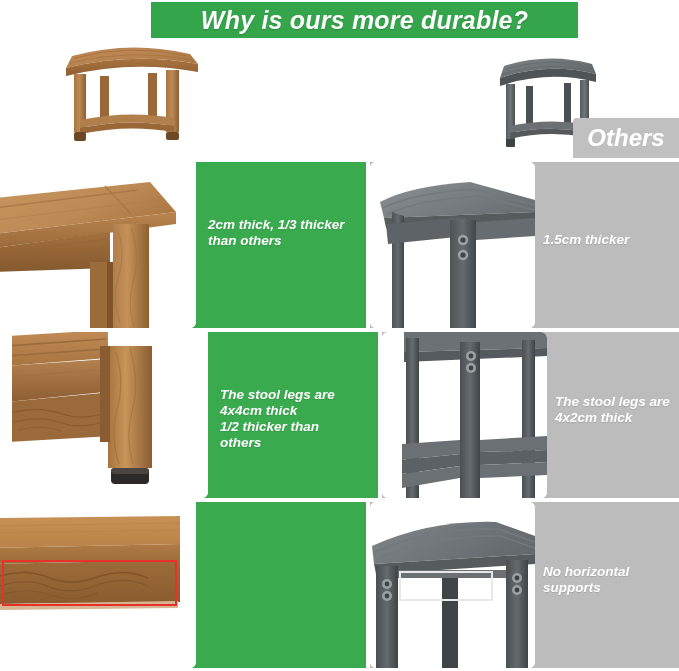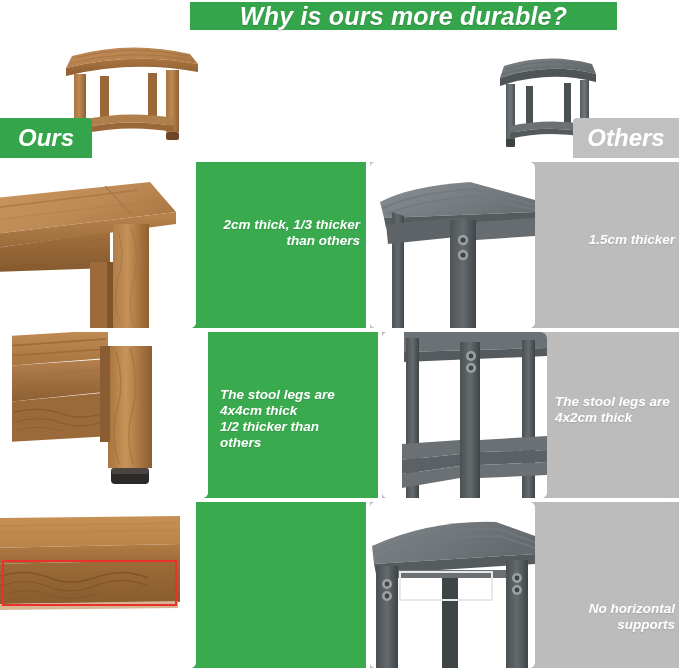--- a/index.html
+++ b/index.html
@@ -8,23 +8,23 @@
     background:#ffffff;
     font-family:"Liberation Sans", sans-serif;
     overflow:hidden;
     position:relative;
   }
   .stage{position:absolute;left:0;top:0;width:679px;height:671px;overflow:hidden;background:#fff;}
 
   
   .header{position:absolute;left:0;top:0;width:679px;height:160px;background:#ffffff;}
   .title-banner{
-    position:absolute;left:151px;top:2px;width:427px;height:28px;
+    position:absolute;left:151px;top:2px;width:427px;height:36px;
     background:#34a54b;
-    display:flex;align-items:center;justify-content:center;margin-left:39px;
+    display:flex;align-items:center;justify-content:center;
   }
   .title-banner .title-text{
     color:#ffffff;font-size:25px;font-weight:bold;font-style:italic;
     letter-spacing:.2px;white-space:nowrap;
     text-shadow:0 1px 1px rgba(0,0,0,.18);
   }
   .tab-ours{
     position:absolute;left:0px;top:118px;width:92px;height:40px;
     background:#34a54b;border-radius:0 4px 0 0;
     display:flex;align-items:center;justify-content:center;
@@ -58,21 +58,21 @@
   .rowbg-gray{position:absolute;left:370px;top:0;width:309px;height:166px;background:#bcbcbc;}
 
   .caption{
     position:absolute;
     color:#ffffff;font-size:13.5px;font-style:italic;font-weight:bold;
     line-height:16px;white-space:pre-line;
     text-shadow:0 1px 1px rgba(0,0,0,.12);
   }
   .cap-green{left:12px;width:152px;}
   .cap-gray{left:8px;width:132px;}
-  .cap-center{text-align:right;}
+  .cap-center{text-align:left;}
   .cap-left{text-align:left;}
 
   
   .imgbox{position:absolute;left:0;top:0;width:100%;height:100%;background:#fff;border-radius:inherit;}
   .imgbox svg{display:block;width:100%;height:100%;}
 </style>
 </head>
 <body>
 
 <div class="stage">
@@ -142,23 +142,20 @@
         <path d="M14 89 Q50 81 90 88 L90 93 Q50 86 14 95 Z" fill="#54595c"></path>
         <rect x="10" y="95" width="9" height="8" rx="1" fill="#3d4244"></rect>
         <rect x="84" y="92" width="9" height="8" rx="1" fill="#3d4244"></rect>
       </svg>
     </div>
 
     <div class="title-banner">
       <span class="title-text">Why is ours more durable?</span>
     </div>
 
-    <div class="tab-ours">
-      <span class="tab-text">Ours</span>
-    </div>
     <div class="tab-others">
       <span class="tab-text">Others</span>
     </div>
   </div>
 
   <div class="rows">
 
     <div class="row r1">
       <div class="rowbg-green"></div>
       <div class="rowbg-gray"></div>
@@ -439,19 +436,19 @@
             <rect x="72" y="68" width="16" height="98" fill="#3f4447"></rect>
 
             <rect x="28" y="68" width="108" height="8" fill="#6a7073"></rect>
 
             <rect x="30" y="70" width="92" height="28" fill="none" stroke="#e6e8e9" stroke-width="2"></rect>
           </svg>
         </div>
       </div>
 
       <div class="cell cell-txt-r">
-        <div class="caption cap-gray cap-center" style="top:62px;margin-top:37px;">No horizontal
+        <div class="caption cap-gray cap-center" style="top:62px;">No horizontal
 supports</div>
       </div>
     </div>
 
   </div>
 </div>
 
 </body></html>

